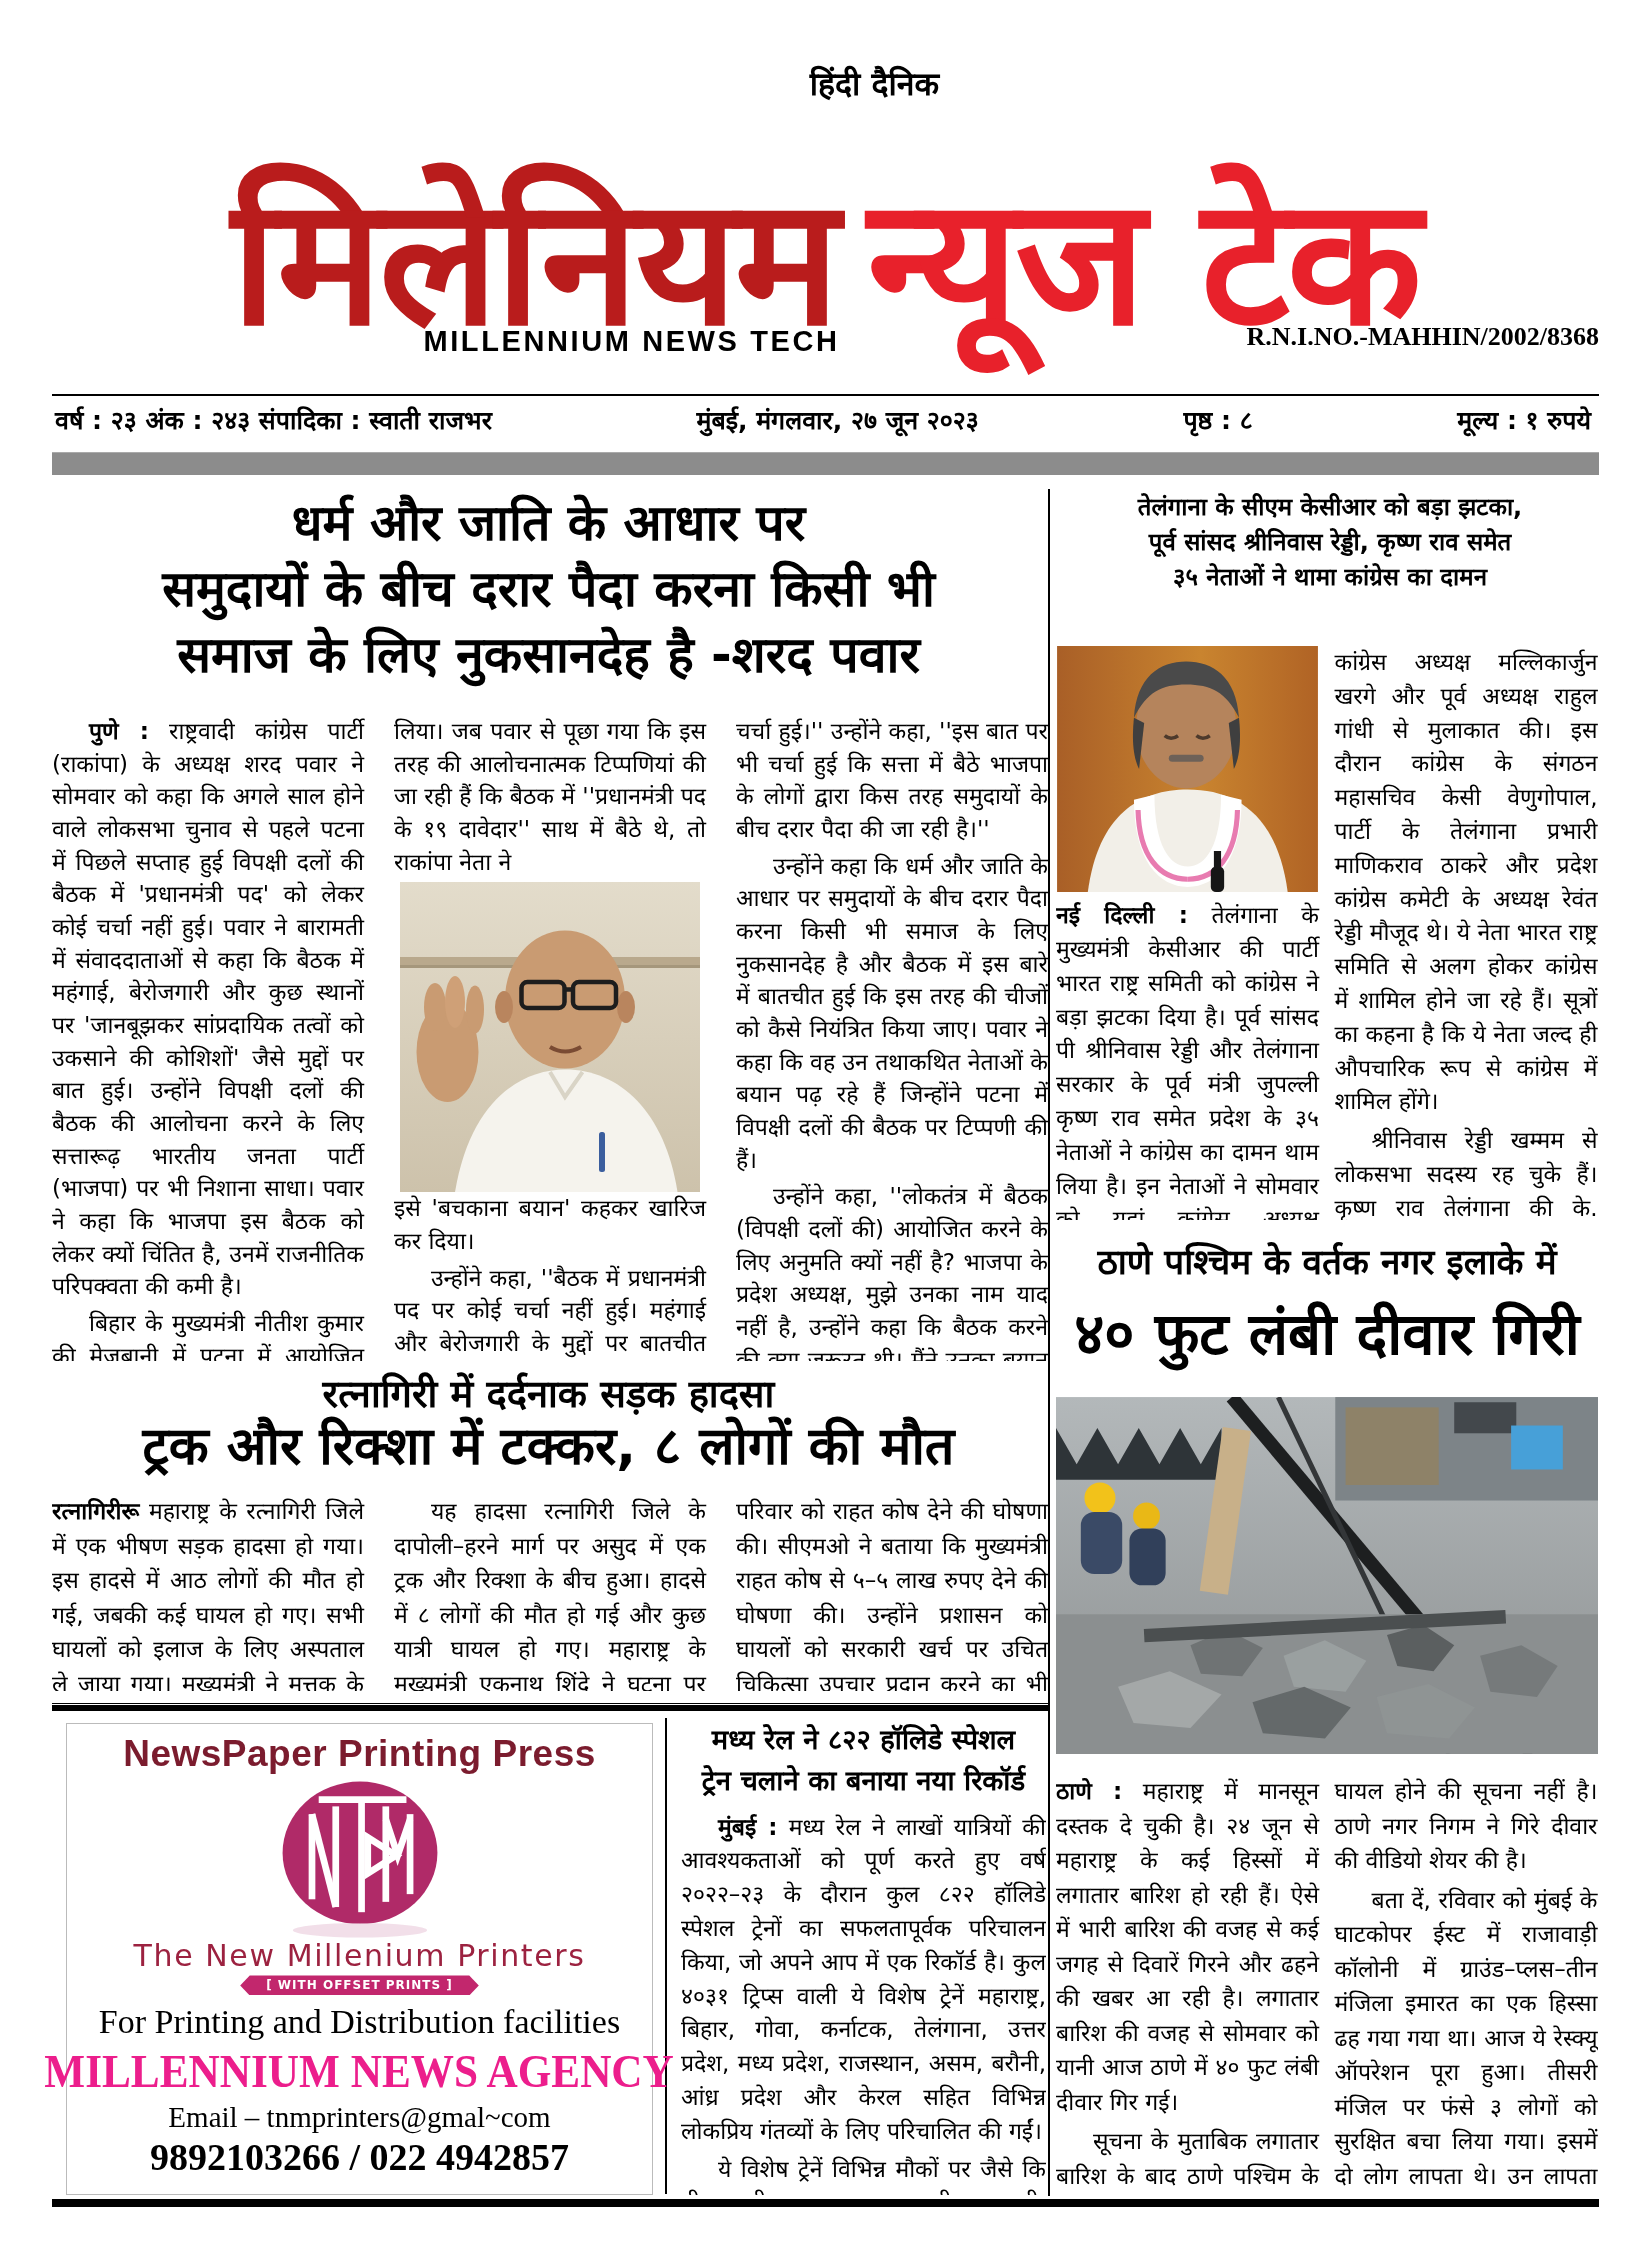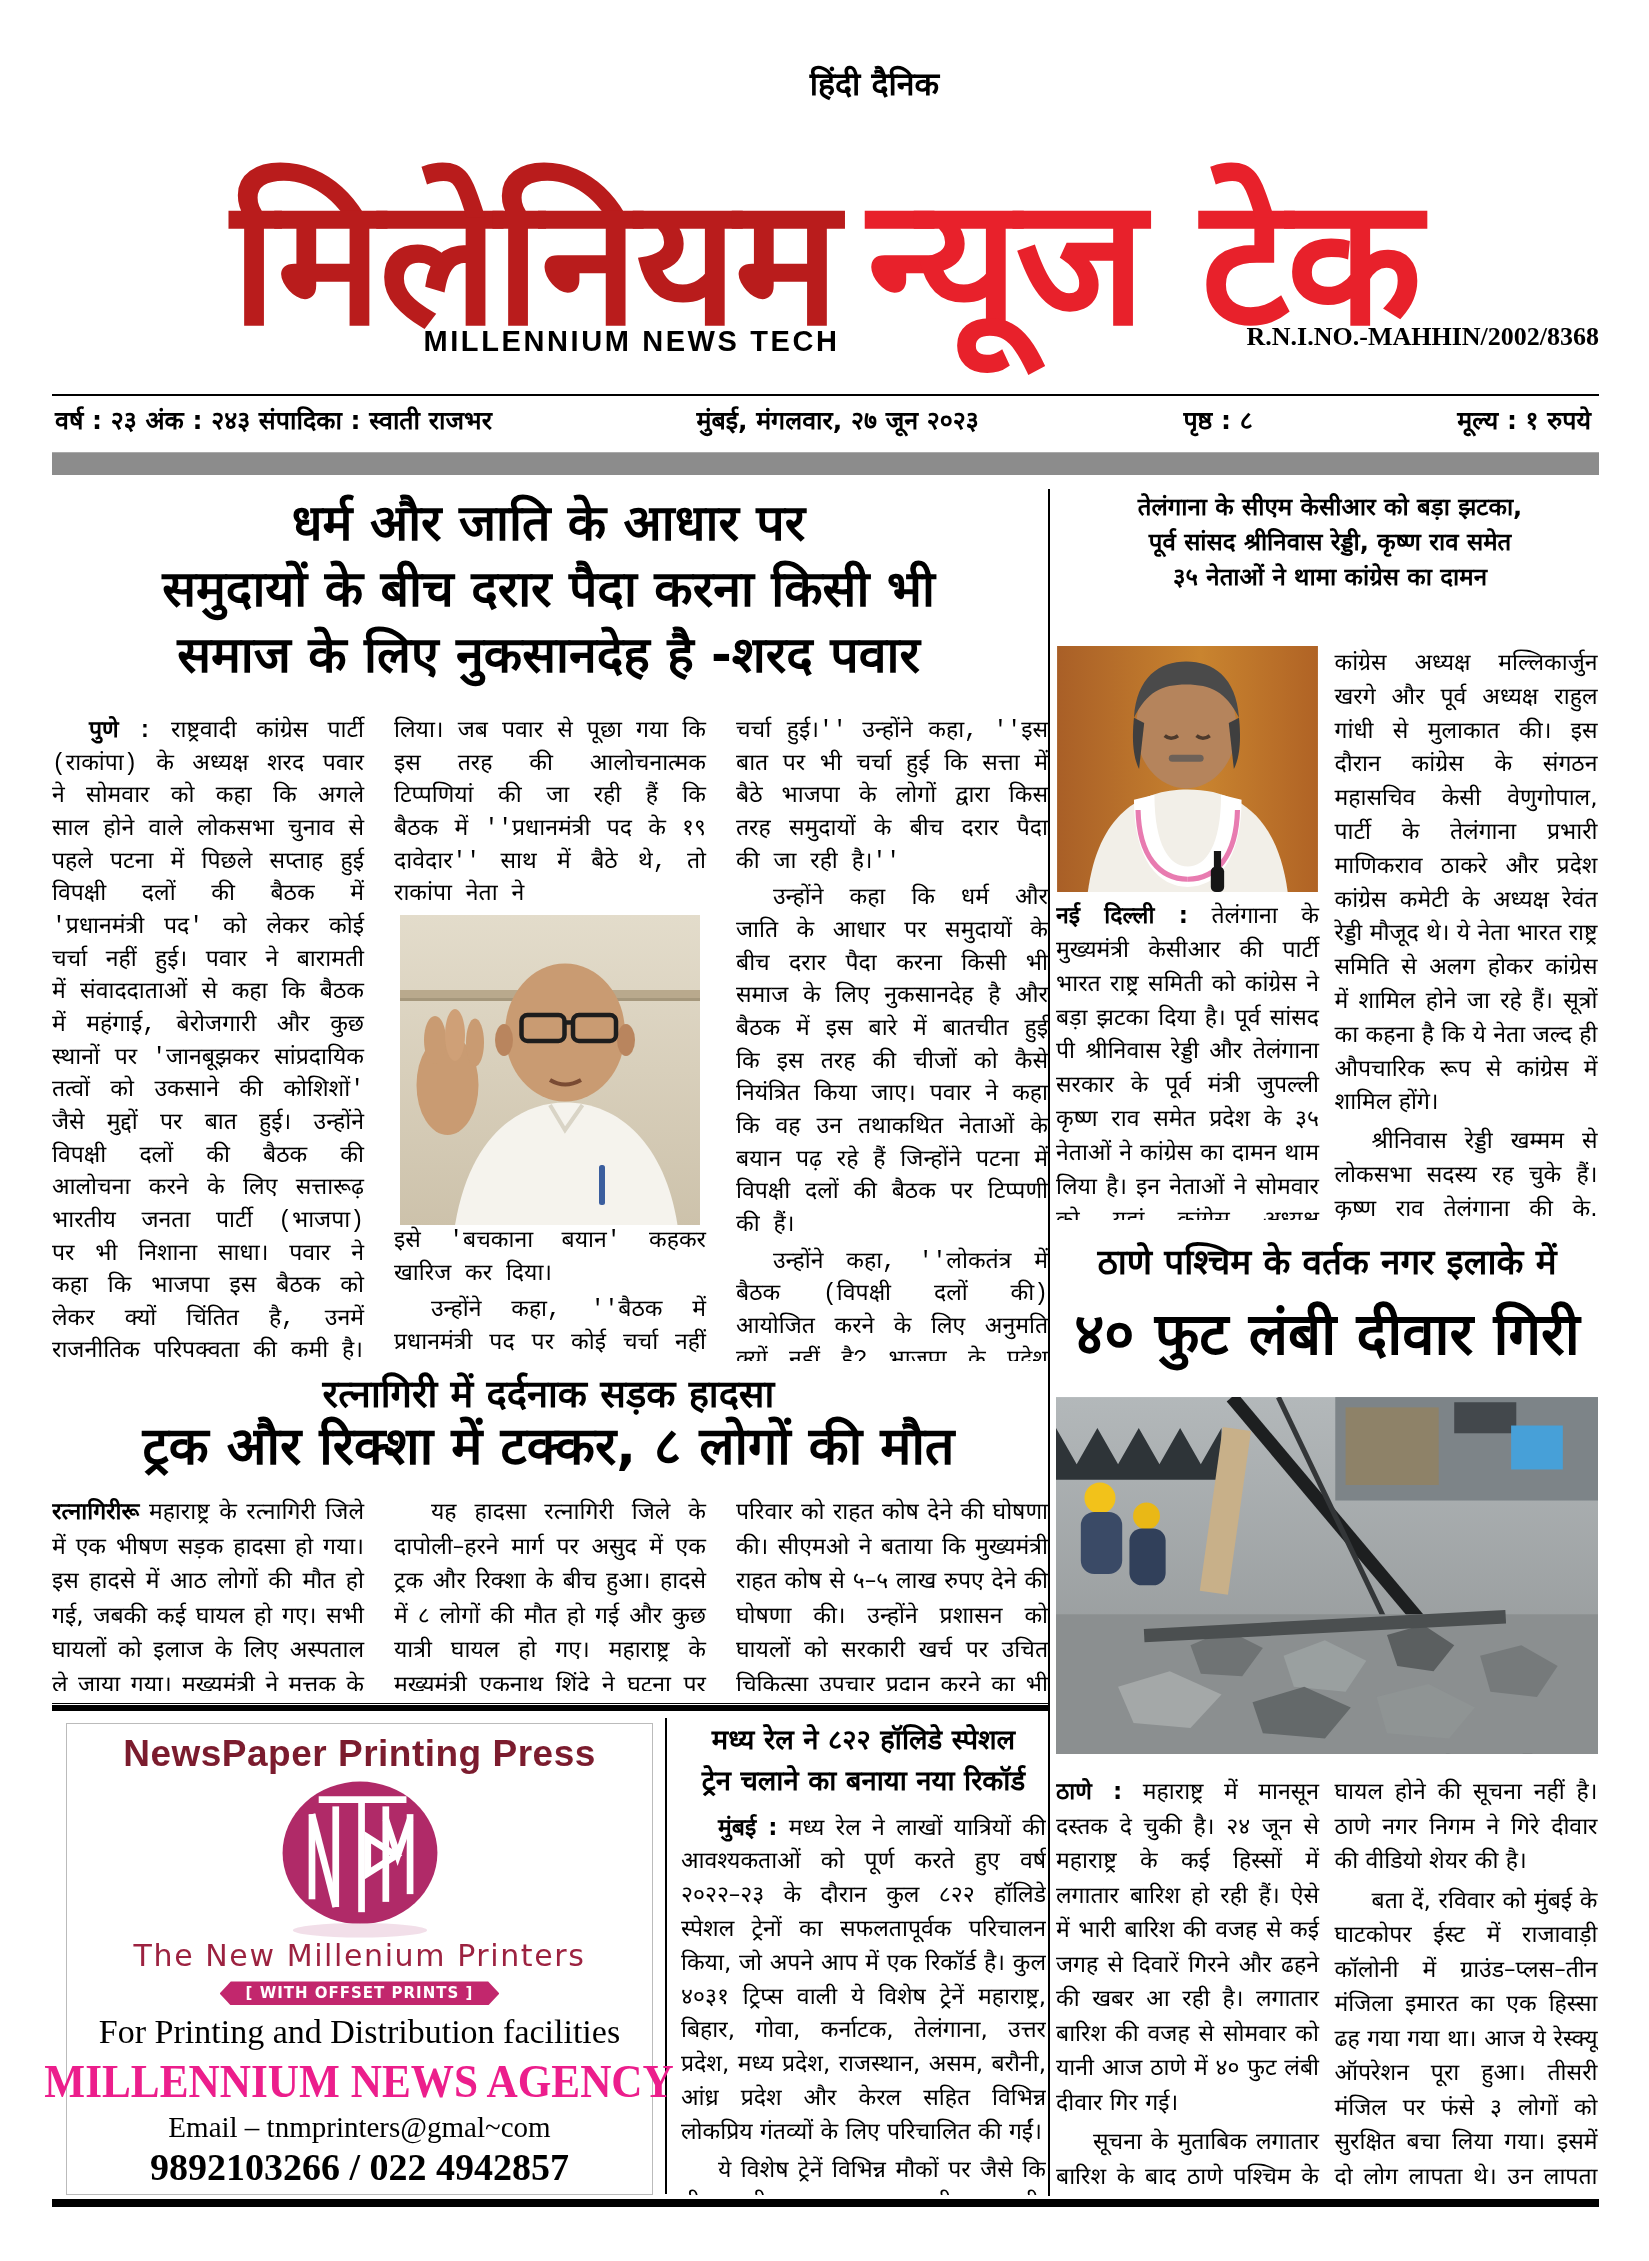--- a/index.html
+++ b/index.html
@@ -31,21 +31,21 @@
   .vdiv-bottom{left:665px;top:1718px;width:1.6px;height:476px;background:#000;}
   .hrule-left{left:52px;top:1703px;width:996px;height:8.3px;
               border-top:1.6px solid #000;border-bottom:6.2px solid #000;box-sizing:border-box;background:#fff;}
   .hrule-bottom{left:52px;top:2199px;width:1547px;height:8.3px;background:#000;}
 
   
   .lead-hl{left:52px;top:490px;width:993px;font-weight:700;line-height:1.32;font-size:50px;}
   .lead-hl div{white-space:nowrap;overflow:hidden;}
   .lead-body{left:52px;top:715px;width:996px;height:646px;display:flex;gap:30px;overflow:hidden;}
   .lead-col{width:312px;font-size:23px;line-height:1.42;}
-  .lead-col p{margin:0 0 4.1px 0;font-family:Liberation Mono, monospace;}
+  .lead-col p{margin:0 0 4.1px 0;}
   .indent{text-indent:37px;}
   .photo-frame{width:100%;display:block;}
 
   
   .rat-kicker{left:52px;top:1366px;width:993px;font-size:38px;font-weight:700;}
   .rat-hl{left:52px;top:1408px;width:993px;font-size:52px;font-weight:700;white-space:nowrap;overflow:hidden;}
   .rat-body{left:52px;top:1494px;width:996px;height:197px;display:flex;gap:30px;overflow:hidden;}
   .rat-col{width:312px;font-size:23px;line-height:1.5;}
 
   
@@ -67,21 +67,21 @@
   .rail-hl{font-size:27.4px;font-weight:700;line-height:1.5;text-align:center;white-space:nowrap;}
   .rail-body{font-size:23px;line-height:1.47;margin-top:9.3px;}
   .rail-body p{margin:0 0 4.1px 0;}
 
   
   .adbox{left:66px;top:1723px;width:587px;height:472px;border:1.6px solid #bbb;box-sizing:border-box;
          display:flex;flex-direction:column;align-items:center;padding:9.3px 10.3px 5.2px 10.3px;}
   .ad-title{font-size:37px;font-weight:700;color:#7b1c2e;letter-spacing:0.5px;}
   .ad-logo{margin:3.1px 0 0 0;}
   .ad-brand{font-size:30px;color:#9c2240;letter-spacing:1.6px;margin-top:0;}
-  .ad-ribbon{margin-top:8px;background:#c2276d;color:#fff;font-size:15px;font-weight:700;
+  .ad-ribbon{margin-top:2px;background:#c2276d;color:#fff;font-size:12px;font-weight:700;
              letter-spacing:1px;padding:3px 26px;
              clip-path:polygon(4% 0,96% 0,100% 50%,96% 100%,4% 100%,0 50%);}
   .ad-line1{font-size:34px;margin-top:7.2px;font-family:"Liberation Serif",serif;}
   .ad-agency{font-size:47px;font-weight:700;color:#ec1e8c;font-family:"Liberation Serif",serif;
              transform:scaleX(.92);white-space:nowrap;margin-top:3.1px;}
   .ad-email{font-size:29px;font-family:"Liberation Serif",serif;margin-top:3.1px;}
   .ad-phone{font-size:38px;font-weight:700;font-family:"Liberation Serif",serif;margin-top:1px;}
 </style>
 </head>
 <body>

